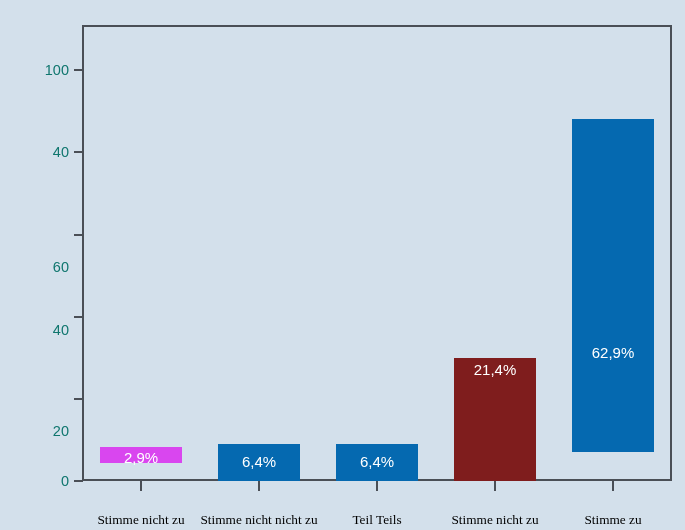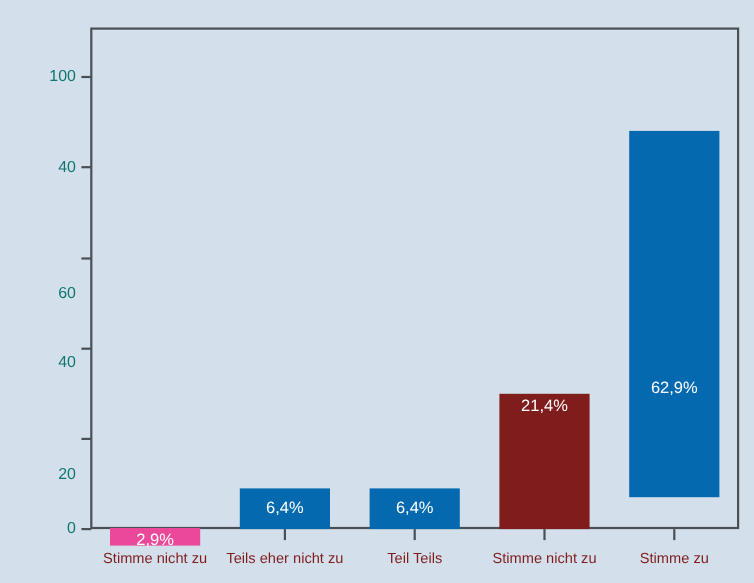--- a/index.html
+++ b/index.html
@@ -74,25 +74,26 @@
   
   .xtick-line {
     position: absolute;
     top: 481px;
     width: 2px;
     height: 10px;
     background: #4a4f56;
   }
   .xtick-label {
     position: absolute;
-    top: 500px;
+    top: 512px;
     transform: translateX(-50%);
     font-size: 13.3px;
-    color: #7f1d1d;
+    color: #000000;
     white-space: nowrap;
+    font-family: Liberation Serif, serif;
   }
 
   
   .bar {
     position: absolute;
     background: #0569b0;
   }
   .bar-value {
     position: absolute;
     width: 100%;
@@ -125,31 +126,31 @@
       <div class="ytick-line" style="top: 151.351px;"></div>
       <div class="ytick-label" style="top: 152.351px;">40</div>
       <div class="ytick-line" style="top: 69.1892px;"></div>
       <div class="ytick-label" style="top: 70.1892px;">100</div>
     </div>
 
   <div id="xticks-layer">
       <div class="xtick-line" style="left: 140px;"></div>
       <div class="xtick-label" style="left: 141px;">Stimme nicht zu</div>
       <div class="xtick-line" style="left: 258px;"></div>
-      <div class="xtick-label" style="left: 259px;">Teils eher nicht zu</div>
+      <div class="xtick-label" style="left: 259px;">Stimme nicht nicht zu</div>
       <div class="xtick-line" style="left: 376px;"></div>
       <div class="xtick-label" style="left: 377px;">Teil Teils</div>
       <div class="xtick-line" style="left: 494px;"></div>
       <div class="xtick-label" style="left: 495px;">Stimme nicht zu</div>
       <div class="xtick-line" style="left: 612px;"></div>
       <div class="xtick-label" style="left: 613px;">Stimme zu</div>
     </div>
 
   <div id="bars-layer">
-      <div class="bar" title="Stimme nicht zu: 2,9%" style="left: 100px; top: 480px; width: 82px; height: 16.4324px; background: #ec4899;">
+      <div class="bar" title="Stimme nicht zu: 2,9%" style="left: 100px; top: 447px; width: 82px; height: 16.4324px; background: #d946ef;">
         <div class="bar-value" style="top: 2px;">2,9%</div>
       </div>
       <div class="bar" title="Stimme eher nicht zu: 6,4%" style="left: 218px; top: 444.027px; width: 82px; height: 36.973px; background: rgb(5, 105, 176);">
         <div class="bar-value" style="top: 8.48649px;">6,4%</div>
       </div>
       <div class="bar" title="Teil Teils: 6,4%" style="left: 336px; top: 444.027px; width: 82px; height: 36.973px; background: rgb(5, 105, 176);">
         <div class="bar-value" style="top: 8.48649px;">6,4%</div>
       </div>
       <div class="bar" title="Stimme eher zu: 21,4%" style="left: 454px; top: 357.757px; width: 82px; height: 123.243px; background: #7f1d1d;">
         <div class="bar-value" style="top: 3.24324px;">21,4%</div>

